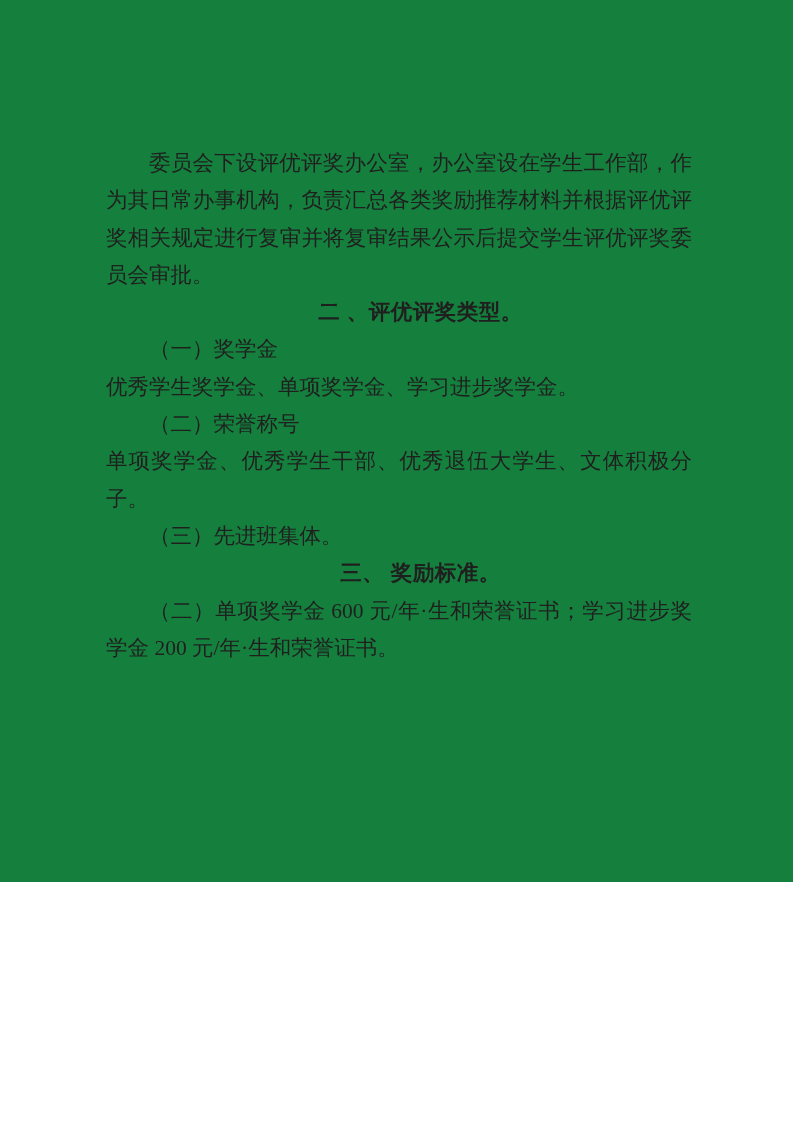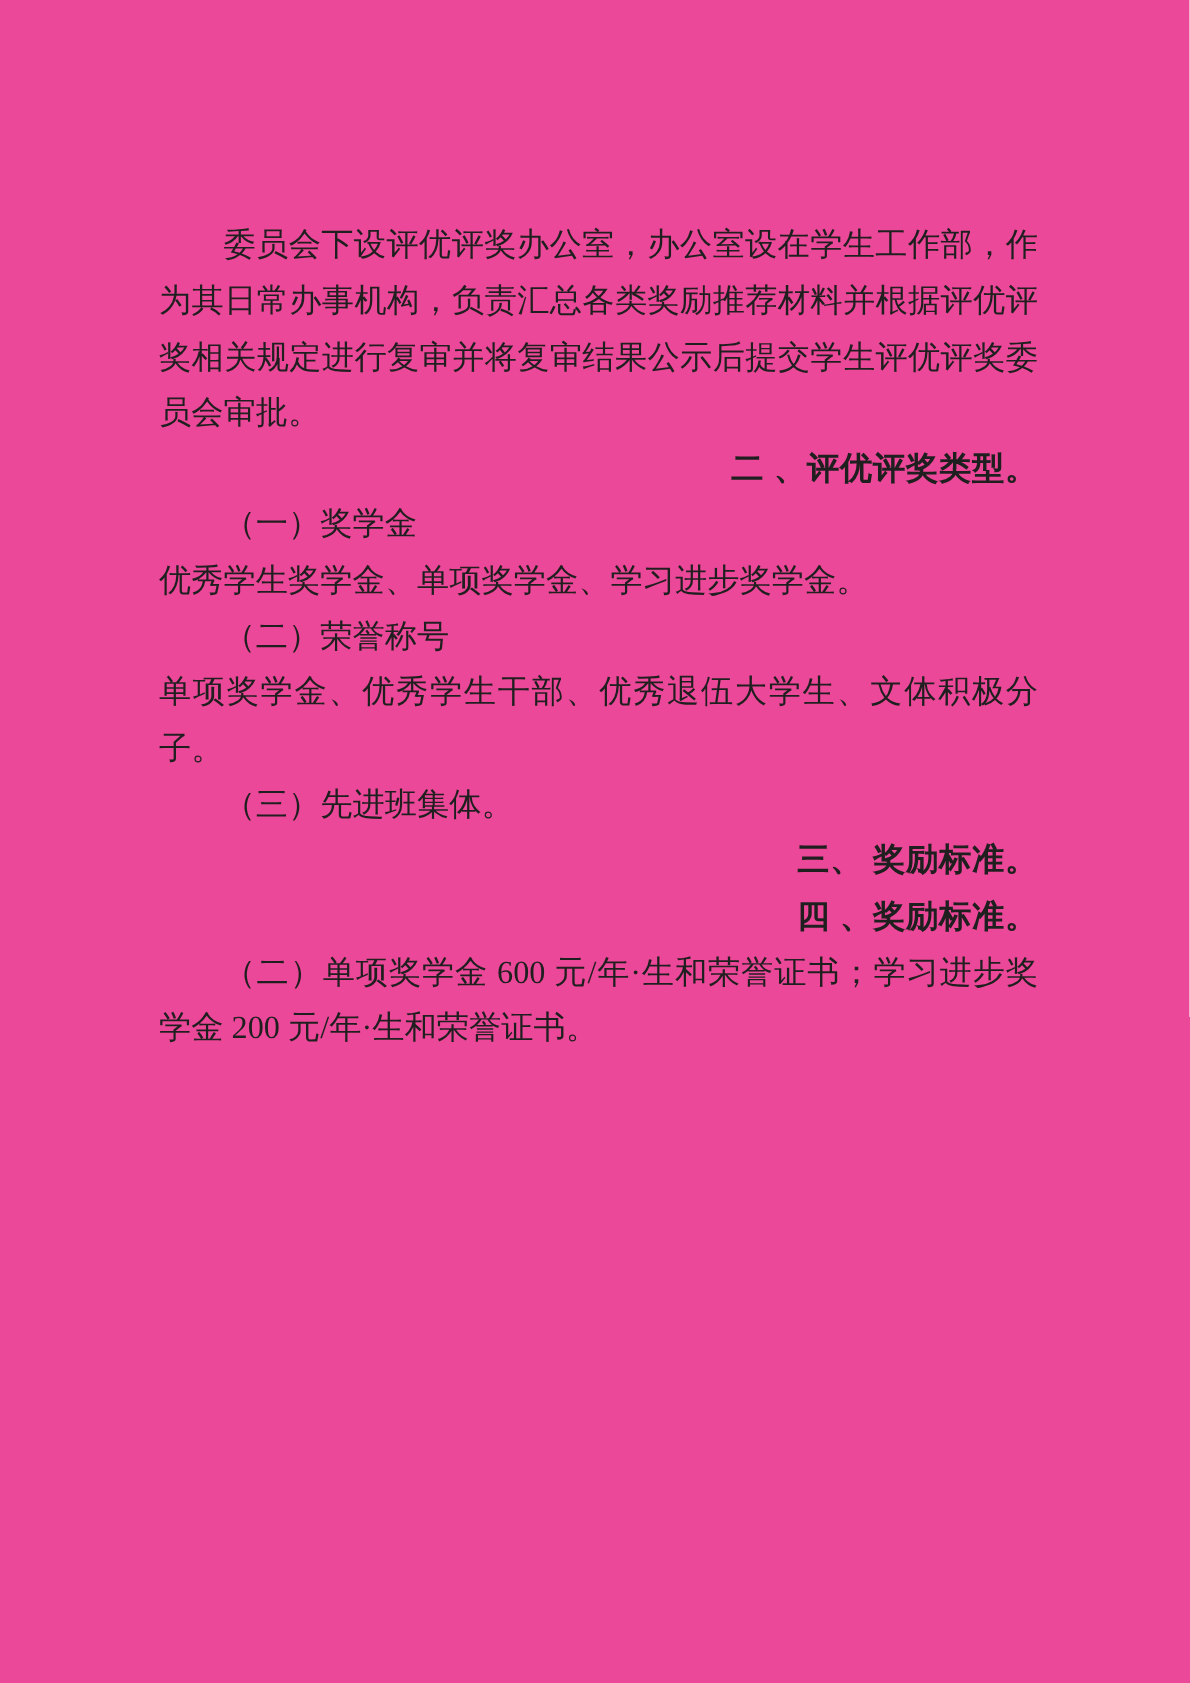--- a/index.html
+++ b/index.html
@@ -3,22 +3,22 @@
 <meta charset="utf-8">
 <style>
   html, body {
     margin: 0;
     padding: 0;
     background: #ffffff;
   }
   .page {
     position: relative;
     width: 793px;
-    height: 1122px;
-    background: #ec4899;
+    height: 882px;
+    background: #15803d;
     overflow: hidden;
     font-family: "Liberation Serif", "DejaVu Serif", serif;
     color: #1f1f1f;
   }
   .content {
     position: absolute;
     left: 106px;
     top: 145px;
     width: 586px;
   }
@@ -30,33 +30,32 @@
     text-justify: inter-ideograph;
     font-family: "Liberation Serif", "DejaVu Serif", serif;
     color: #1f1f1f;
   }
   .indent {
     text-indent: 2em;
   }
   .heading {
     font-family: "Liberation Sans", "DejaVu Sans", sans-serif;
     font-weight: 700;
-    text-align: right;
+    text-align: center;
     letter-spacing: 0.5px;
   }
 </style>
 </head>
 <body>
 
 <div class="page">
   <div class="content">
     <p class="para indent">委员会下设评优评奖办公室，办公室设在学生工作部，作为其日常办事机构，负责汇总各类奖励推荐材料并根据评优评奖相关规定进行复审并将复审结果公示后提交学生评优评奖委员会审批。</p>
     <p class="para indent heading">二 、评优评奖类型。</p>
     <p class="para indent">（一）奖学金</p>
     <p class="para">优秀学生奖学金、单项奖学金、学习进步奖学金。</p>
     <p class="para indent">（二）荣誉称号</p>
     <p class="para">单项奖学金、优秀学生干部、优秀退伍大学生、文体积极分子。</p>
     <p class="para indent">（三）先进班集体。</p>
     <p class="para indent heading">三、 奖励标准。</p>
-    <p class="para indent heading">四 、奖励标准。</p>
     <p class="para indent">（二）单项奖学金 600 元/年·生和荣誉证书；学习进步奖学金 200 元/年·生和荣誉证书。</p>
   </div>
 </div>
 
 </body></html>

